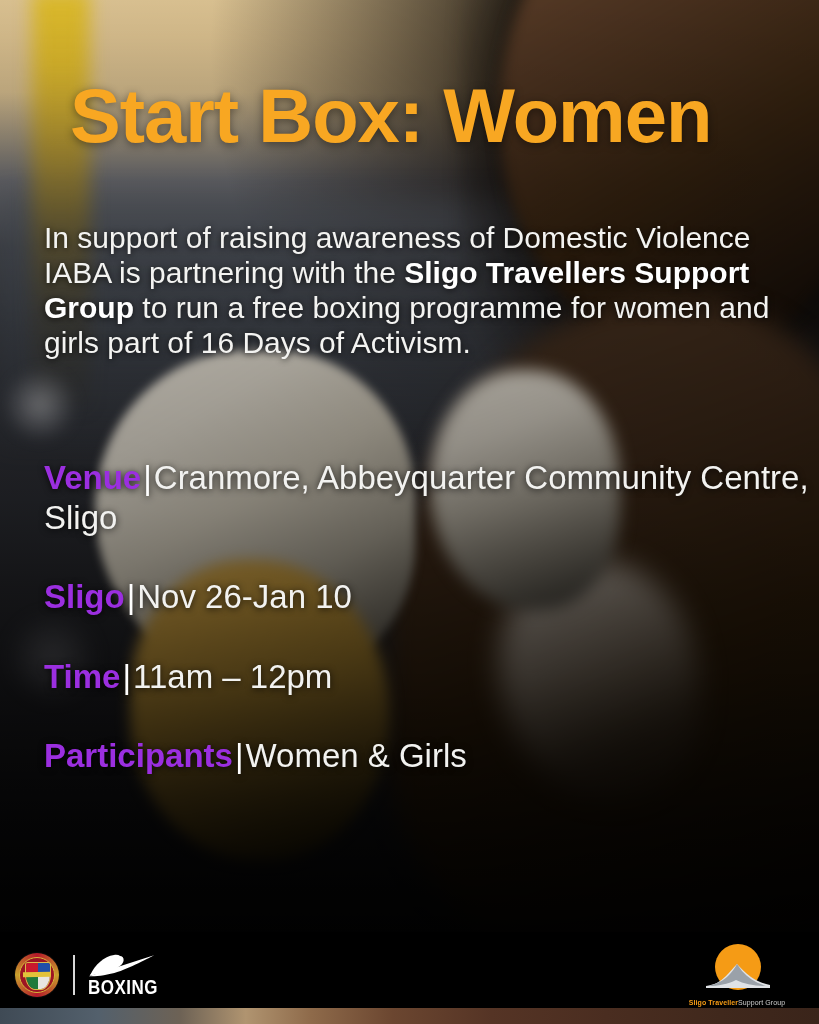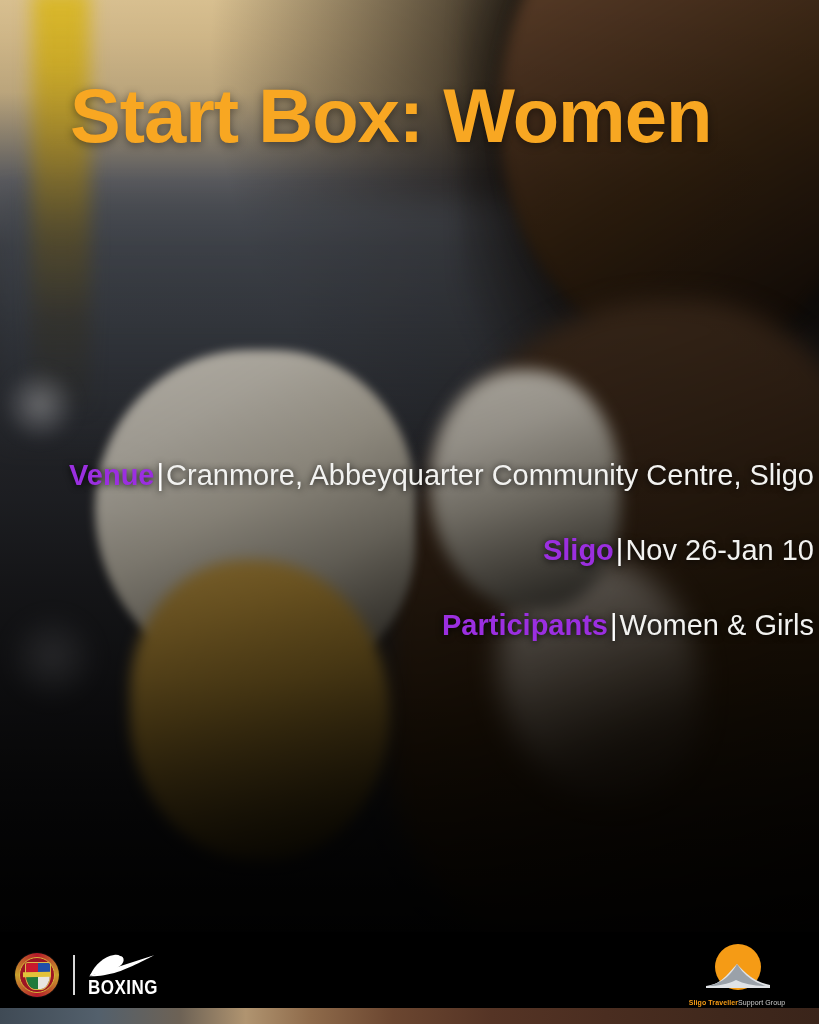--- a/index.html
+++ b/index.html
@@ -227,26 +227,25 @@
   }
   .intro b { font-weight: 700; color: #ffffff; }
 
   .details {
     position: absolute;
     left: 44px;
     top: 458px;
     width: 770px;
   }
   .detail-row {
-    font-size: 29px;
+    font-size: 33px;
     line-height: 1.2;
     color: #f2f2f0;
     margin-bottom: 26px;
     text-shadow: 0 1px 7px rgba(0,0,0,0.85);
-    text-align: right;
   }
   .detail-row:last-child { margin-bottom: 0; }
   .detail-label {
     font-weight: 700;
     color: #9b2fe0;
   }
   .detail-sep {
     color: #ffffff;
     font-weight: 400;
     padding: 0 2px;
@@ -408,31 +407,37 @@
     <div class="glove-gold"></div>
     <div class="bokeh-a"></div>
     <div class="bokeh-b"></div>
     <div class="scrim"></div>
   </div>
 
   <div class="content">
 
     <div class="poster-title">Start Box: Women</div>
 
+    <div class="intro">
+      <span>In support of raising awareness of Domestic Violence IABA is partnering with the </span><b>Sligo Travellers Support Group</b><span> to run a free boxing programme for women and girls part of 16 Days of Activism.</span>
+    </div>
 
     <div class="details">
 
       <div class="detail-row row-venue">
         <span class="detail-label">Venue</span><span class="detail-sep">|</span><span class="detail-value">Cranmore, Abbeyquarter Community Centre, Sligo</span>
       </div>
 
       <div class="detail-row row-dates">
         <span class="detail-label">Sligo</span><span class="detail-sep">|</span><span class="detail-value">Nov 26-Jan 10</span>
       </div>
 
+      <div class="detail-row row-time">
+        <span class="detail-label">Time</span><span class="detail-sep">|</span><span class="detail-value">11am – 12pm</span>
+      </div>
 
       <div class="detail-row row-participants">
         <span class="detail-label">Participants</span><span class="detail-sep">|</span><span class="detail-value">Women &amp; Girls</span>
       </div>
 
 
     </div>
   </div>
 
   <div class="footer-bar"></div>

